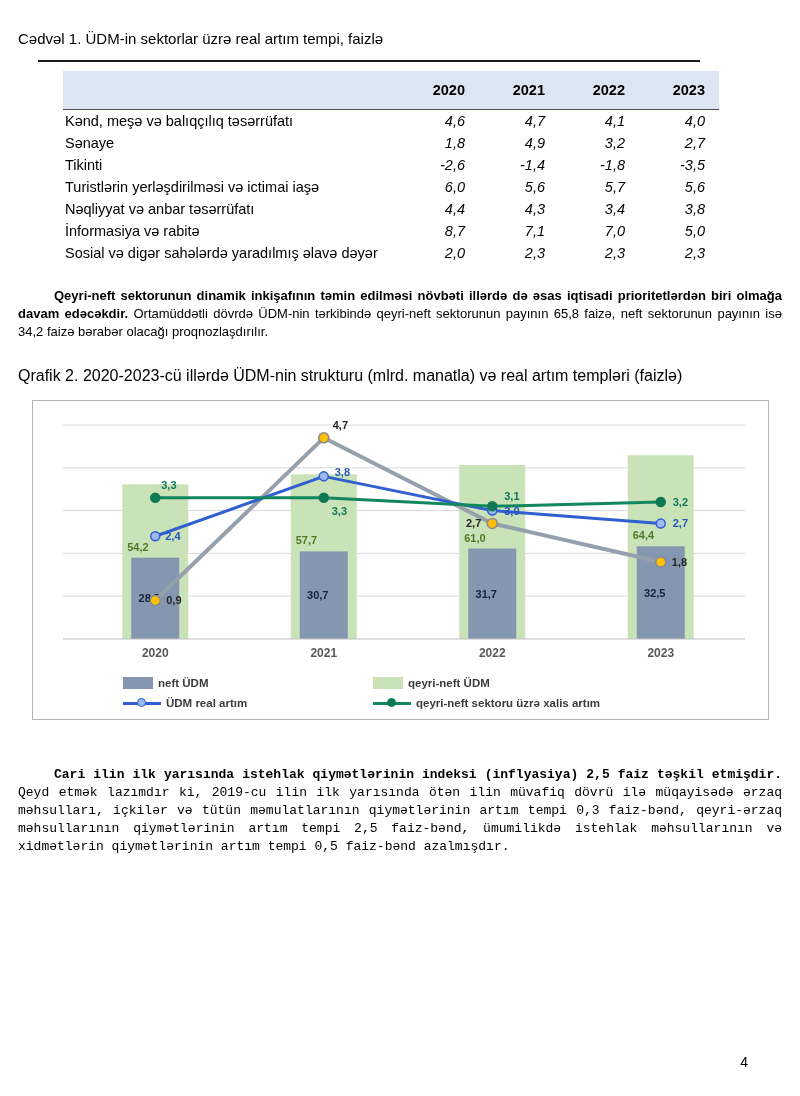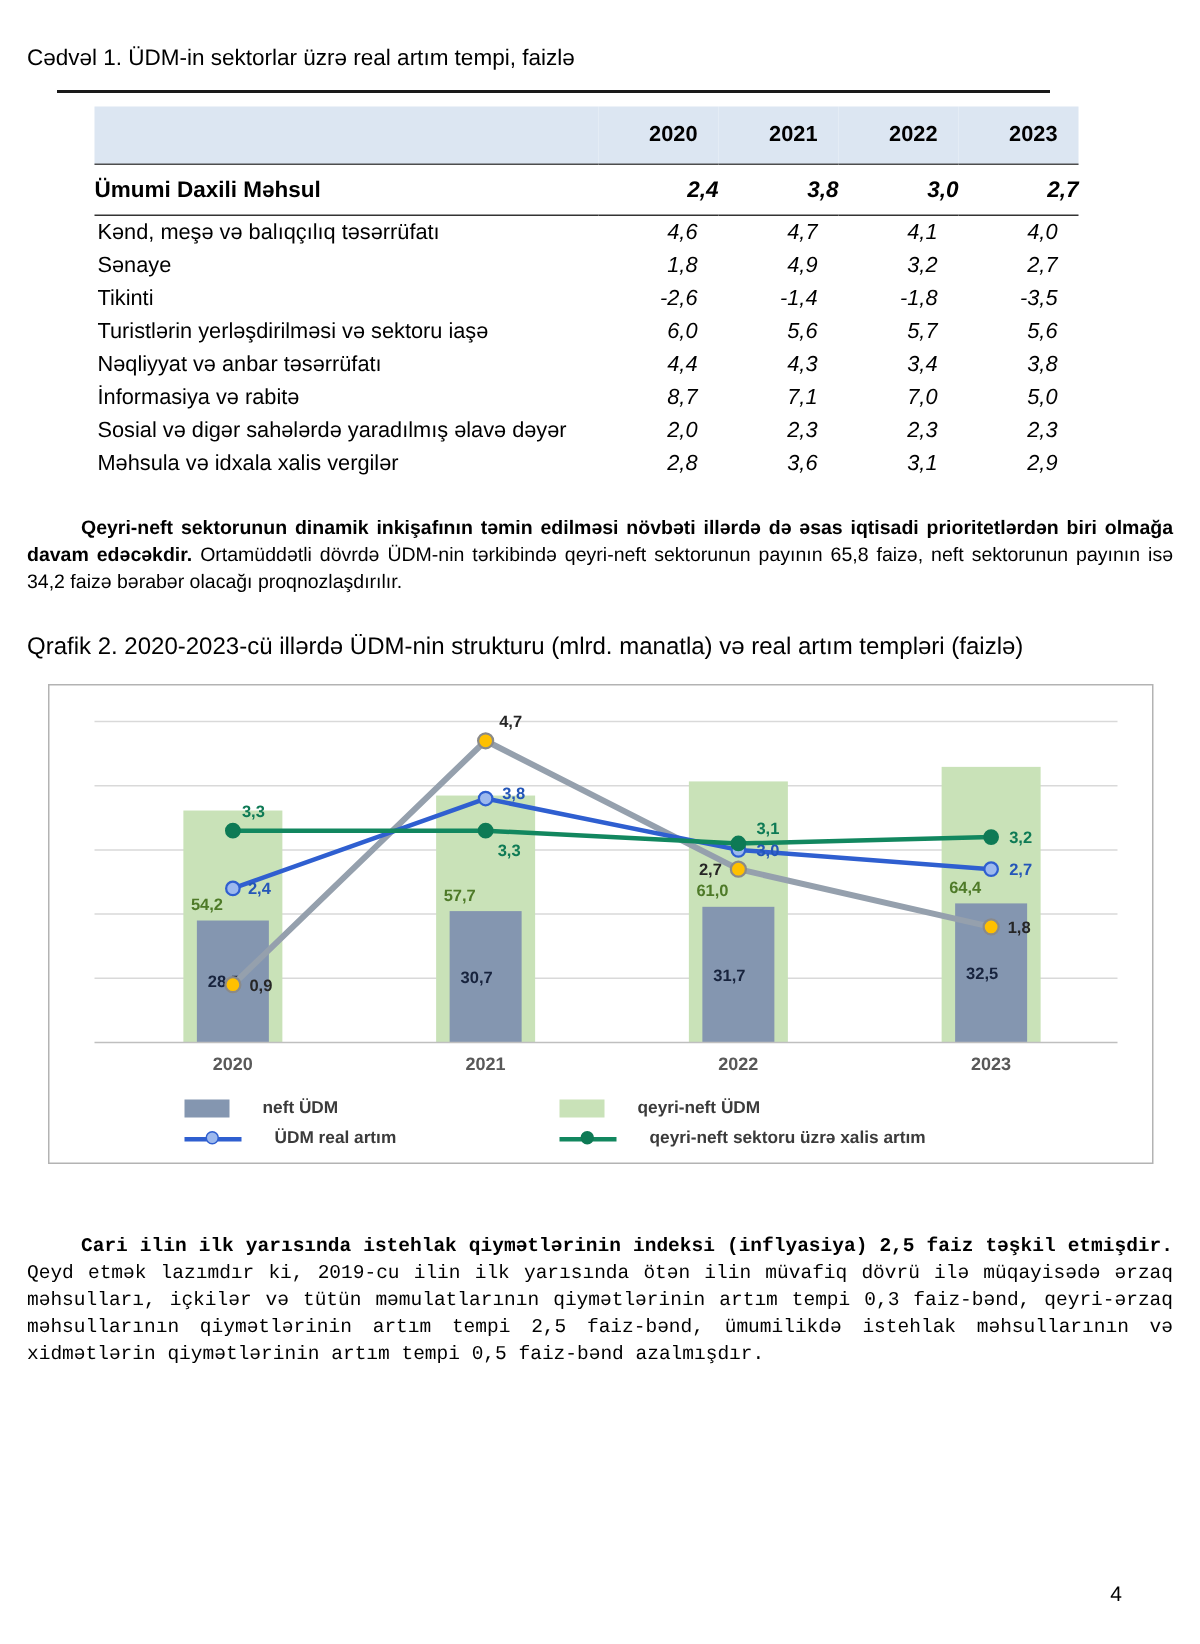--- a/index.html
+++ b/index.html
@@ -17,21 +17,21 @@
   table.gdp td.num{font-style:italic;}
   table.gdp td.lbl{padding-left:2px;}
   .para{font-size:13px;line-height:1.4;text-align:justify;text-indent:36px;margin:0;}
   .para .b{font-weight:700;}
   #p1{margin-top:23px;}
   .chart-title{font-size:16px;margin:25px 0 0 0;}
   .chart-box{width:737px;border:1px solid #b3b3b3;margin:15px 0 0 14px;padding:12px 0 10px;background:#fff;box-sizing:border-box;}
   #chart-svg{display:block;margin:0 auto;}
   svg text{font-family:"Liberation Sans",sans-serif;}
   #chart-legend{display:grid;grid-template-columns:250px 305px;row-gap:8px;width:555px;margin:12px auto 0;}
-  .legend-item{display:flex;align-items:center;gap:22px;font-size:11.5px;font-weight:700;color:#3b3b3b;white-space:nowrap;}
+  .legend-item{display:flex;align-items:center;gap:5px;font-size:11.5px;font-weight:700;color:#3b3b3b;white-space:nowrap;}
   .sw-rect{width:30px;height:12px;flex:none;display:inline-block;}
   .sw-line{position:relative;width:38px;height:12px;flex:none;display:inline-block;}
   .sw-line i{position:absolute;left:0;right:0;top:5px;height:3px;display:block;}
   .sw-line b{position:absolute;left:14px;top:1.5px;width:7px;height:7px;border-radius:50%;border:1.5px solid;display:block;}
   #p2{margin-top:46px;font-family:Liberation Mono, monospace;}
   .page-num{position:absolute;right:52px;bottom:26px;font-size:14px;}
 </style>
 </head>
 <body>
 
@@ -51,27 +51,20 @@
     <thead>
       <tr id="table-head-row">
           <th></th>
           <th class="num">2020</th>
           <th class="num">2021</th>
           <th class="num">2022</th>
           <th class="num">2023</th>
         </tr>
     </thead>
     <tbody id="table-body">
-        <tr class="total">
-          <td class="lbl">Ümumi Daxili Məhsul</td>
-          <td class="num">2,4</td>
-          <td class="num">3,8</td>
-          <td class="num">3,0</td>
-          <td class="num">2,7</td>
-        </tr>
         <tr>
           <td class="lbl">Kənd, meşə və balıqçılıq təsərrüfatı</td>
           <td class="num">4,6</td>
           <td class="num">4,7</td>
           <td class="num">4,1</td>
           <td class="num">4,0</td>
         </tr>
         <tr>
           <td class="lbl">Sənaye</td>
           <td class="num">1,8</td>
@@ -80,21 +73,21 @@
           <td class="num">2,7</td>
         </tr>
         <tr>
           <td class="lbl">Tikinti</td>
           <td class="num">-2,6</td>
           <td class="num">-1,4</td>
           <td class="num">-1,8</td>
           <td class="num">-3,5</td>
         </tr>
         <tr>
-          <td class="lbl">Turistlərin yerləşdirilməsi və sektoru iaşə</td>
+          <td class="lbl">Turistlərin yerləşdirilməsi və ictimai iaşə</td>
           <td class="num">6,0</td>
           <td class="num">5,6</td>
           <td class="num">5,7</td>
           <td class="num">5,6</td>
         </tr>
         <tr>
           <td class="lbl">Nəqliyyat və anbar təsərrüfatı</td>
           <td class="num">4,4</td>
           <td class="num">4,3</td>
           <td class="num">3,4</td>
@@ -106,27 +99,20 @@
           <td class="num">7,1</td>
           <td class="num">7,0</td>
           <td class="num">5,0</td>
         </tr>
         <tr>
           <td class="lbl">Sosial və digər sahələrdə yaradılmış əlavə dəyər</td>
           <td class="num">2,0</td>
           <td class="num">2,3</td>
           <td class="num">2,3</td>
           <td class="num">2,3</td>
-        </tr>
-        <tr>
-          <td class="lbl">Məhsula və idxala xalis vergilər</td>
-          <td class="num">2,8</td>
-          <td class="num">3,6</td>
-          <td class="num">3,1</td>
-          <td class="num">2,9</td>
         </tr>
       </tbody>
   </table>
 
   <p class="para" id="p1"><span class="b">Qeyri-neft sektorunun dinamik inkişafının təmin edilməsi növbəti illərdə də əsas iqtisadi prioritetlərdən biri olmağa davam edəcəkdir.</span><span> Ortamüddətli dövrdə ÜDM-nin tərkibində qeyri-neft sektorunun payının 65,8 faizə, neft sektorunun payının isə 34,2 faizə bərabər olacağı proqnozlaşdırılır.</span></p>
 
   <p class="chart-title">Qrafik 2. 2020-2023-cü illərdə ÜDM-nin strukturu (mlrd. manatla) və real artım templəri (faizlə)</p>
 
   <div class="chart-box">
     <svg id="chart-svg" xmlns="http://www.w3.org/2000/svg" viewBox="0 0 712 252" width="712" height="252">

